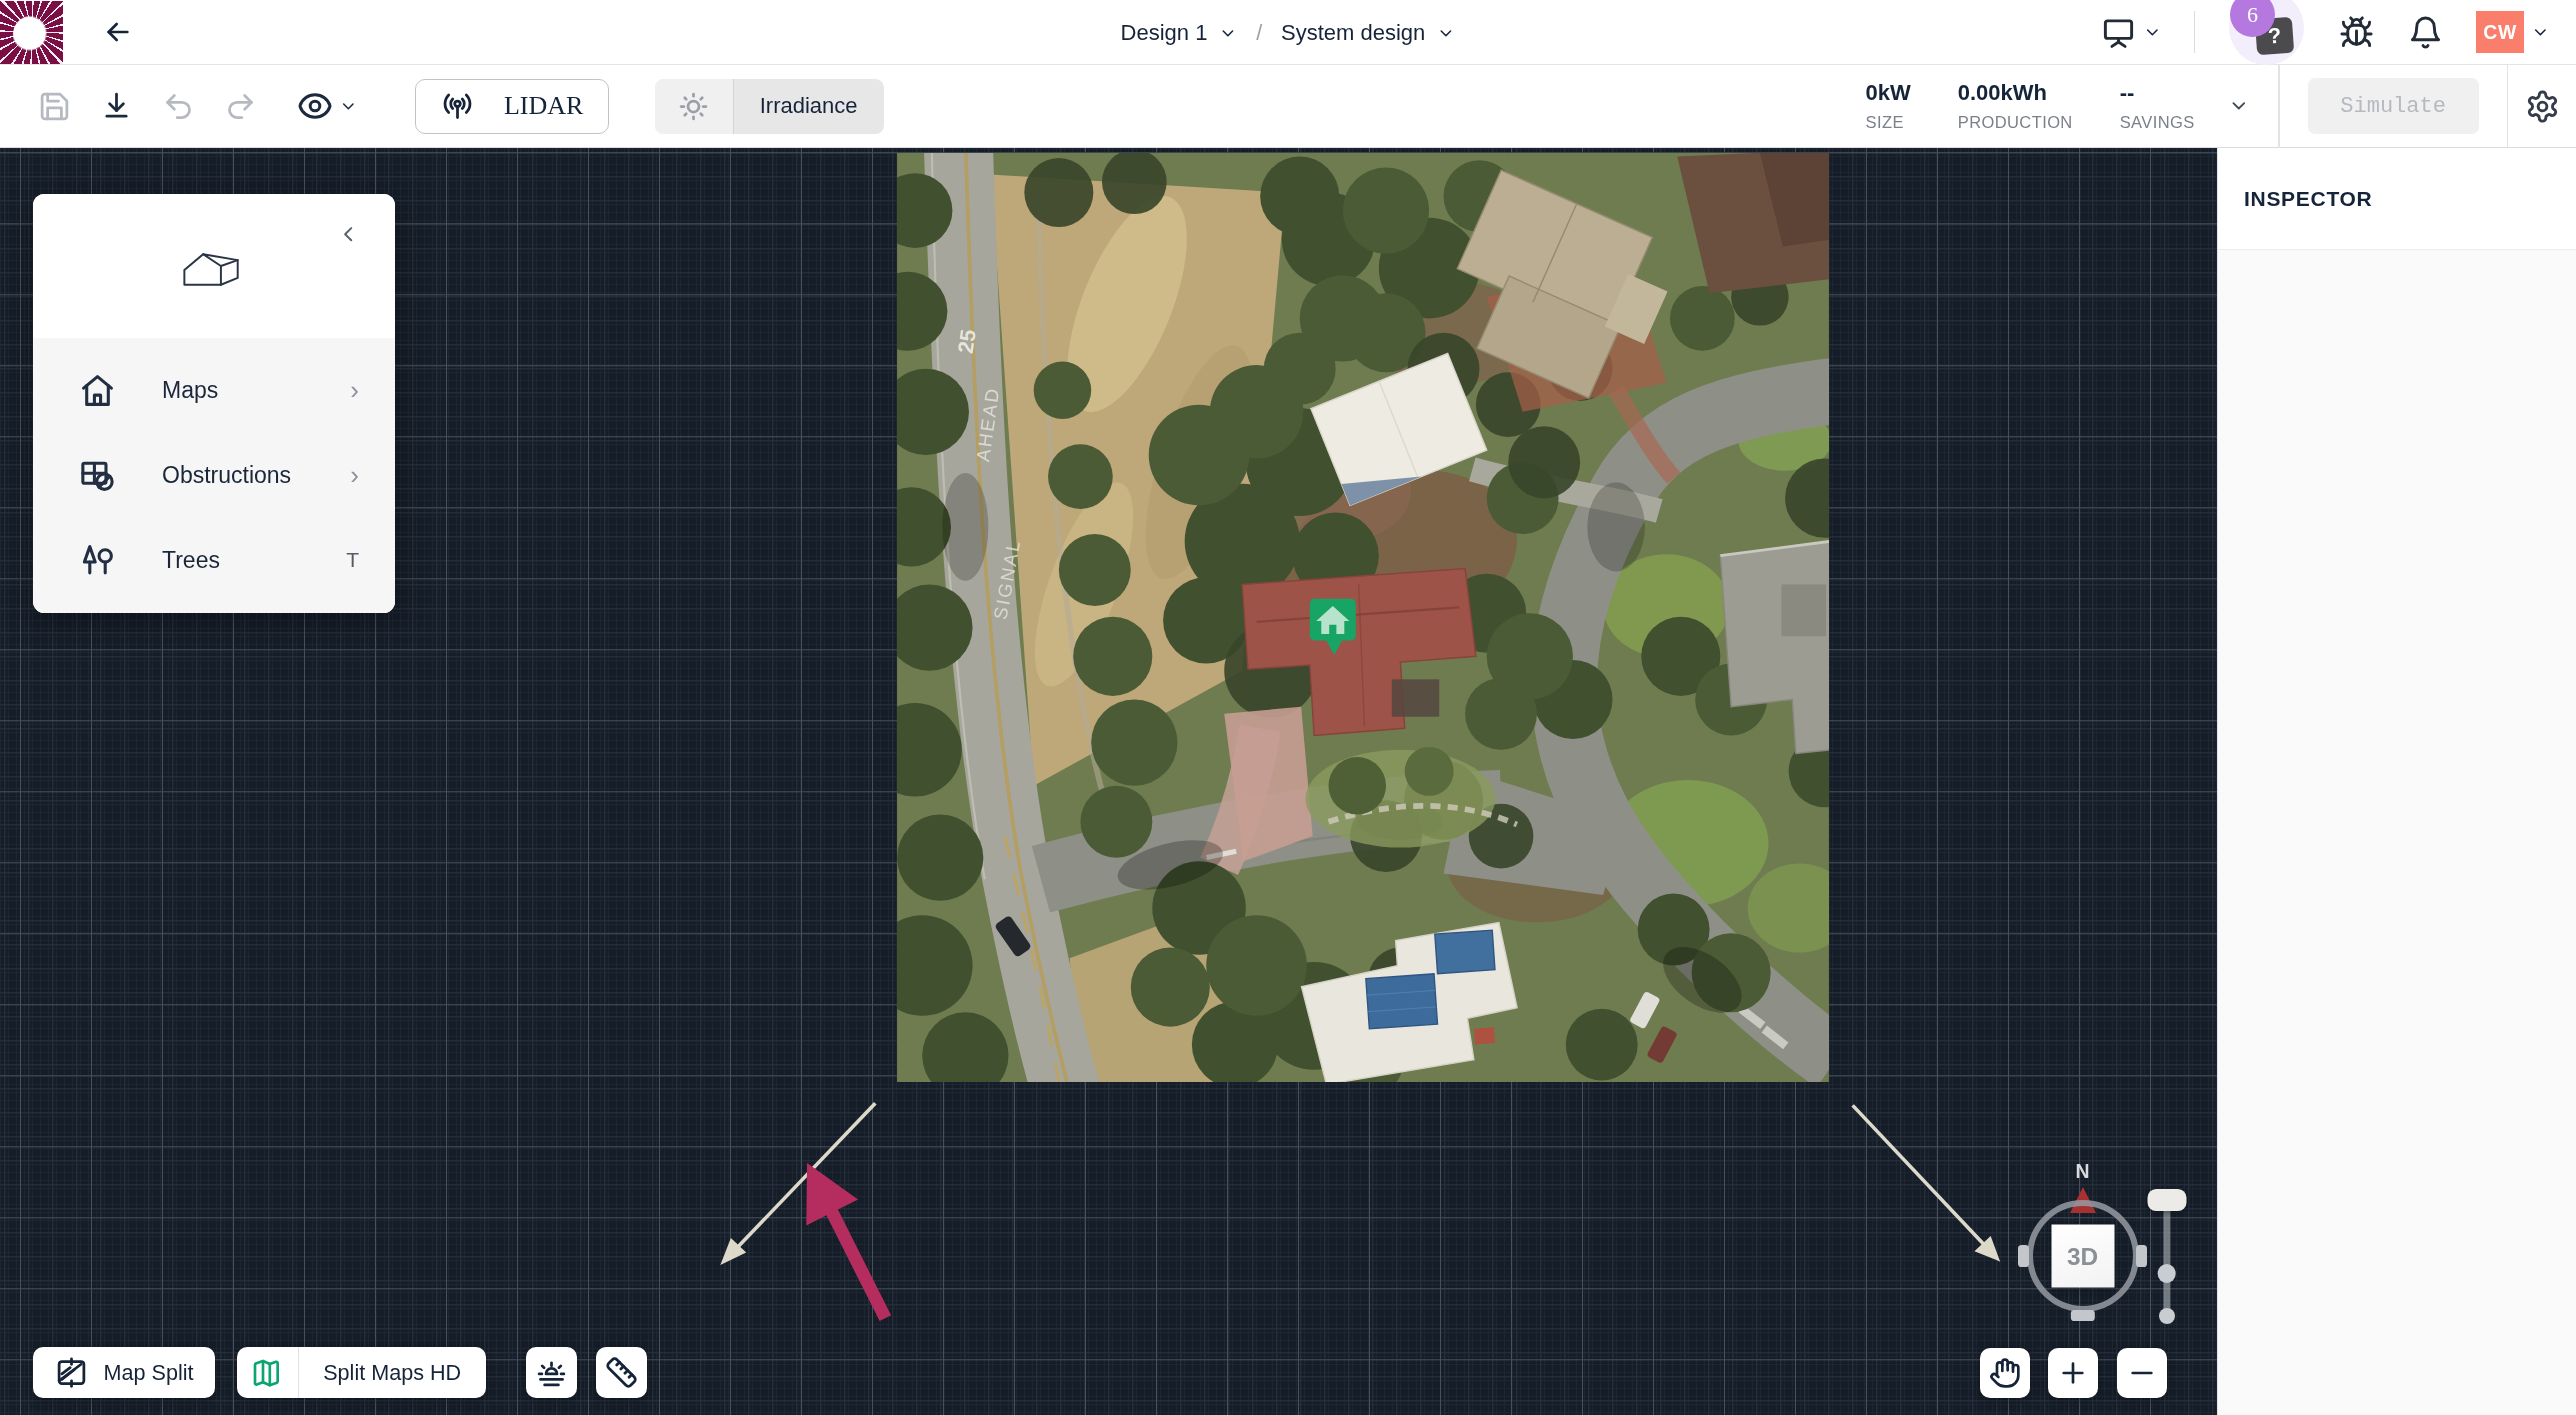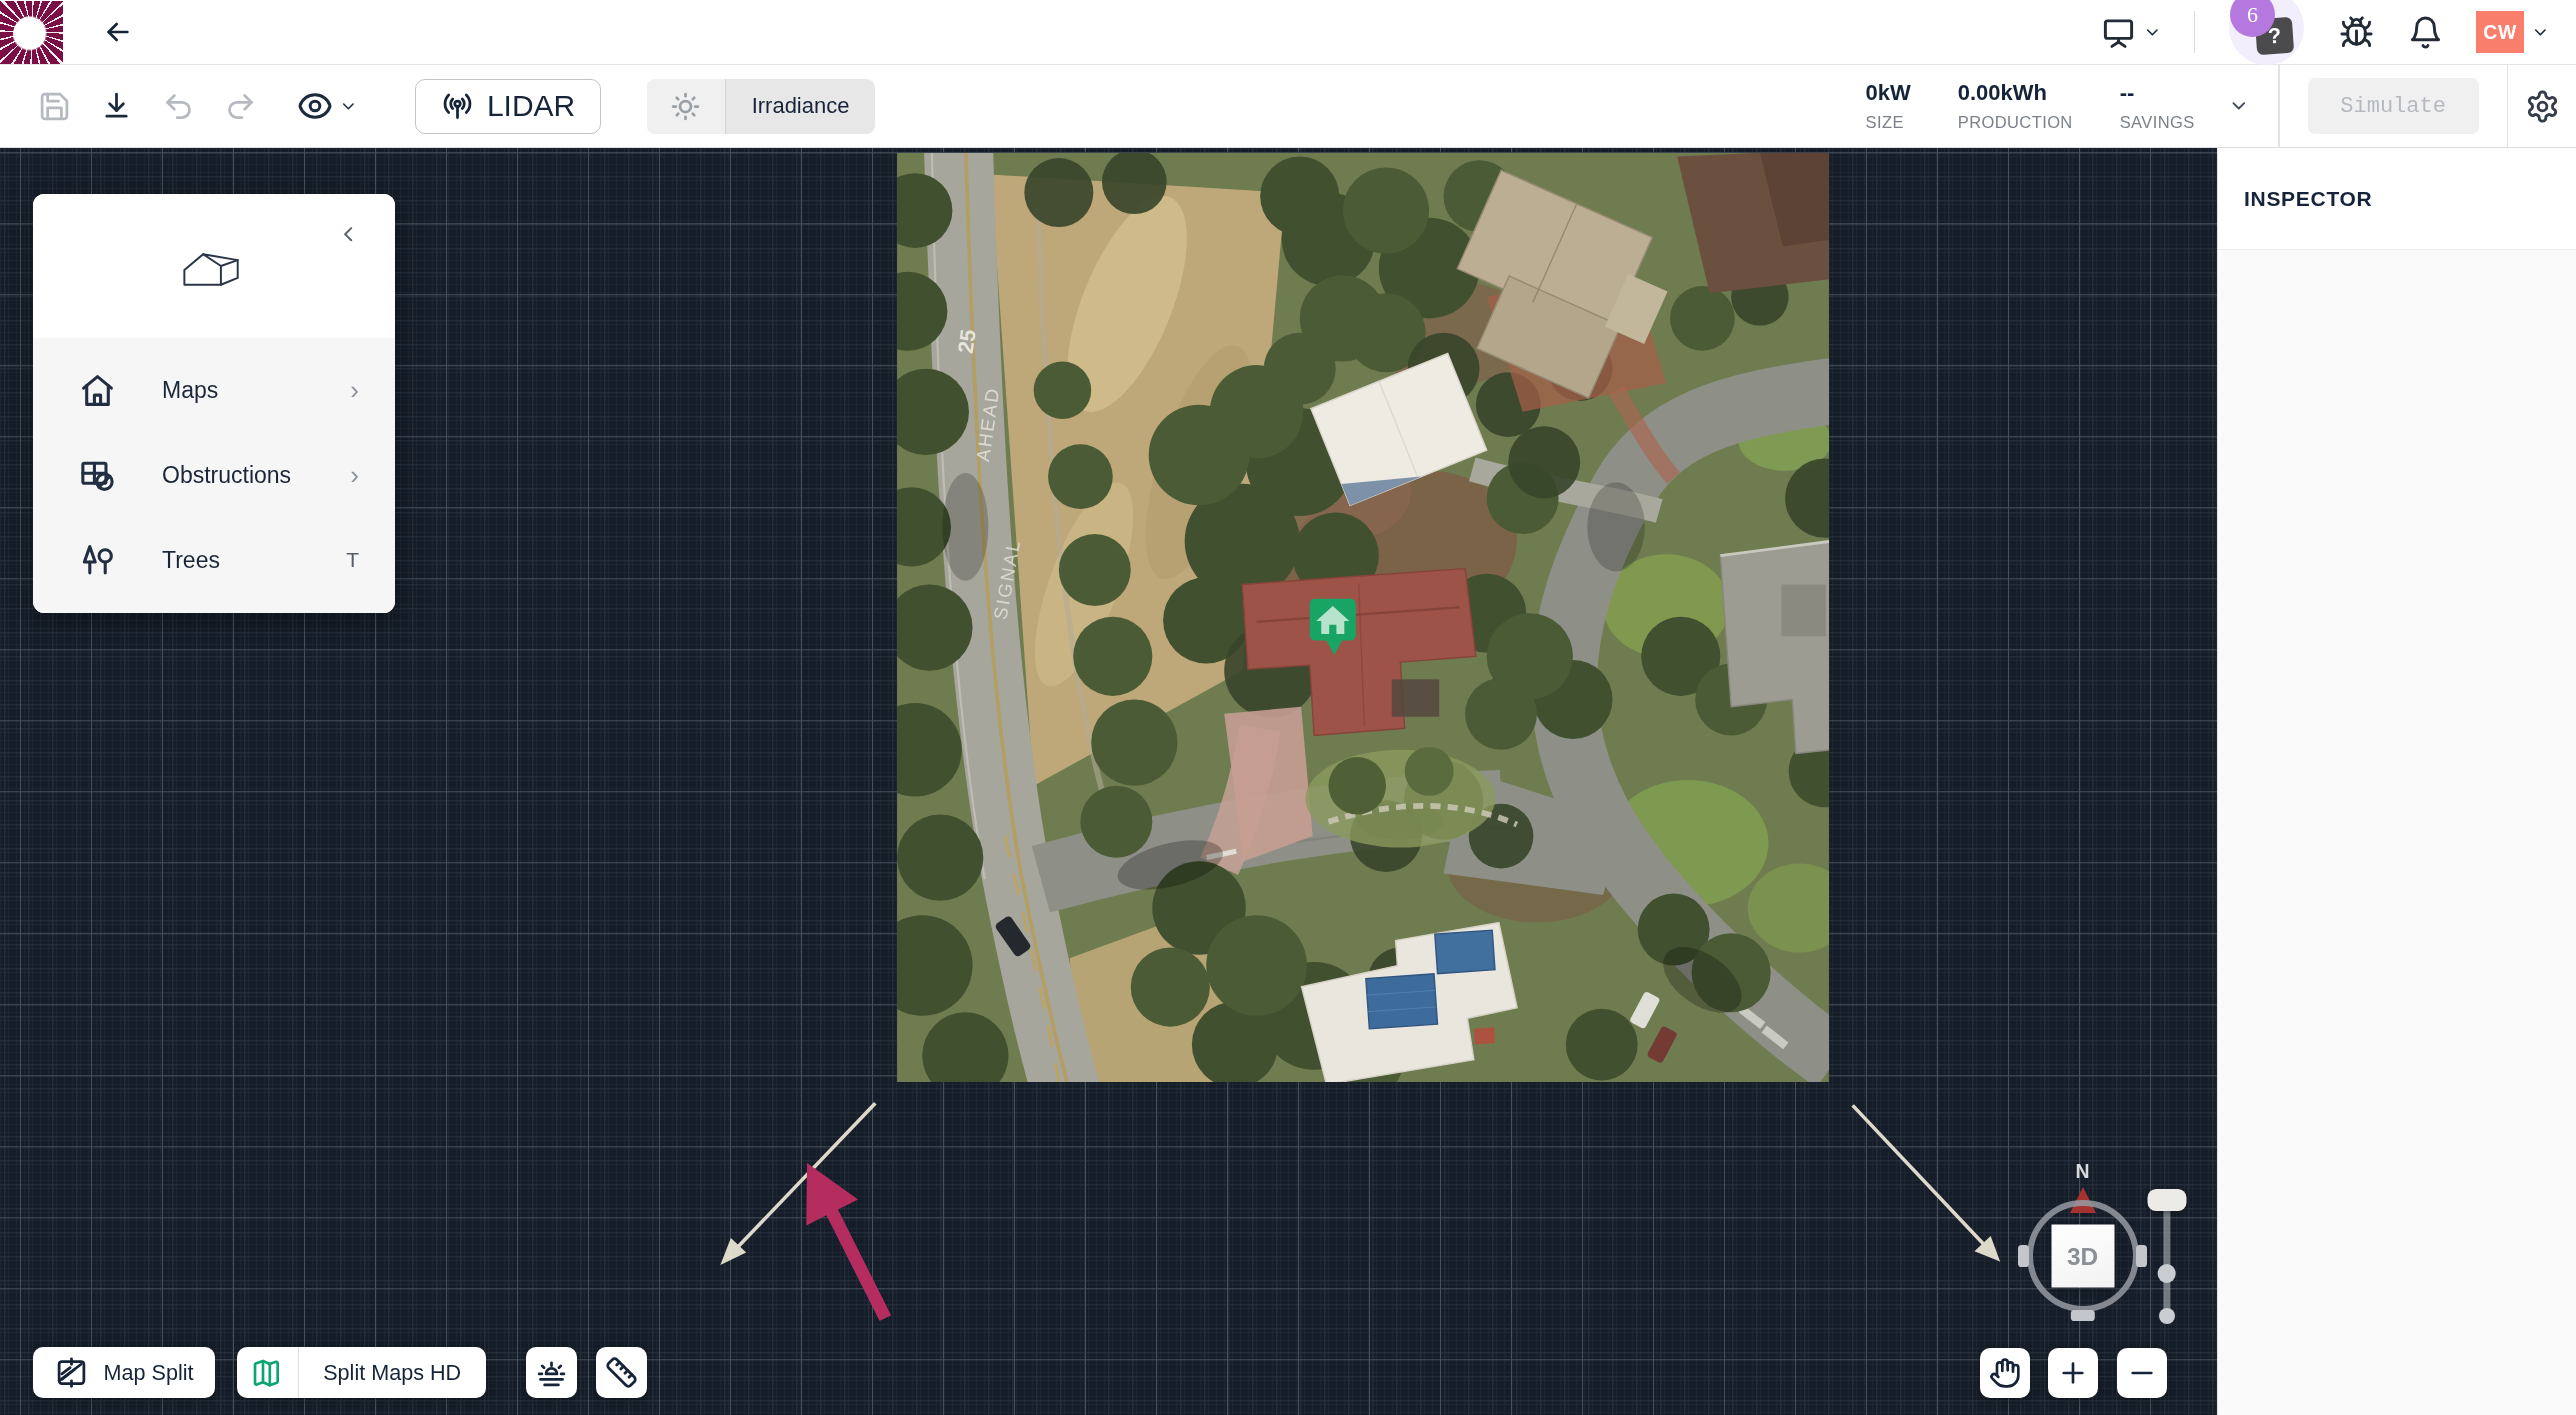--- a/index.html
+++ b/index.html
@@ -33,22 +33,22 @@
   .avatar { width:48px; height:42px; background:#f97e6c; color:#fff; font-size:19.4px; font-weight:bold; display:flex; align-items:center; justify-content:center; cursor:pointer; letter-spacing:0.7px; }
   .avatar-wrap { display:flex; align-items:center; gap:7.2px; cursor:pointer; }
 
   
   .toolbar { height:83px; background:#fff; border-bottom:1.4px solid #dcdcde; display:flex; align-items:center; position:relative; }
   .tool-left { display:flex; align-items:center; gap:26px; padding-left:36px; }
   .t-icon { width:36px; height:36px; display:flex; align-items:center; justify-content:center; cursor:pointer; }
   .t-icon.disabled { color:#b6bac0; cursor:default; }
   .t-icon.active { color:#1c2a3e; }
   .eye-combo { display:flex; align-items:center; gap:5.8px; cursor:pointer; color:#1c2a3e; margin-left:13px; }
-  .btn-lidar { margin-left:32px; display:flex; align-items:center; gap:13px; border:1.4px solid #bfc4cb; background:#fff; border-radius:10px;
-    height:55px; padding:0 24.4px; font-size:30px; color:#16243a; cursor:pointer; }
+  .btn-lidar { margin-left:32px; display:flex; align-items:center; gap:30px; border:1.4px solid #bfc4cb; background:#fff; border-radius:10px;
+    height:55px; padding:0 24.4px; font-size:26px; color:#16243a; cursor:pointer;font-family:Liberation Serif, serif; }
   .btn-irradiance { margin-left:20px; display:flex; align-items:stretch; background:#e7e7e8; border-radius:8.6px; height:55px; overflow:hidden; cursor:pointer; }
   .btn-irr-icon { width:79px; display:flex; align-items:center; justify-content:center; background:#f0f0f0; color:#9aa0a6; border-right:1.4px solid #d4d4d6; }
   .btn-irr-label { display:flex; align-items:center; padding:0 26px; font-size:22px; color:#16243a; }
   .tool-right { margin-left:auto; display:flex; align-items:center; height:100%; }
   .stats { display:flex; align-items:flex-start; gap:47px; padding-right:33px; }
   .stat { display:flex; flex-direction:column; gap:7.2px; }
   .stat .v { font-size:22px; font-weight:bold; color:#16243a; }
   .stat .l { font-size:16.5px; color:#7b818a; letter-spacing:0.4px; }
   .stats-chev { width:21.6px; height:21.6px; color:#3f4a58; margin-right:29px; cursor:pointer; }
   .v-sep { width:1.4px; height:83px; background:#e3e3e5; }
@@ -141,20 +141,35 @@
       <div class="burst"></div>
       <div class="burst2"></div>
     </div>
     <div class="back-btn">
       <svg class="stroke-ic" width="32" height="32" viewBox="0 0 24 24">
           <path d="M19 12H5"></path>
           <path d="m11 18-6-6 6-6"></path>
         </svg>
     </div>
 
+    <div class="crumbs">
+      <span class="crumb">
+        <span>Design 1</span>
+        <span class="chev"><svg class="stroke-ic" viewBox="0 0 24 24">
+              <path d="m6 9 6 6 6-6"></path>
+            </svg></span>
+      </span>
+      <span class="crumb-sep">/</span>
+      <span class="crumb">
+        <span>System design</span>
+        <span class="chev"><svg class="stroke-ic" viewBox="0 0 24 24">
+              <path d="m6 9 6 6 6-6"></path>
+            </svg></span>
+      </span>
+    </div>
 
     <div class="topbar-right">
       <div style="display:flex;align-items:center;gap:5.8px;cursor:pointer;">
         <span class="tb-icon">
           <svg class="stroke-ic" width="35" height="35" viewBox="0 0 24 24">
               <rect x="3" y="4" width="18" height="12" rx="1.5"></rect>
               <path d="M12 16v2.5"></path>
               <path d="m7.5 21.5 4.5-3 4.5 3"></path>
             </svg>
         </span>

